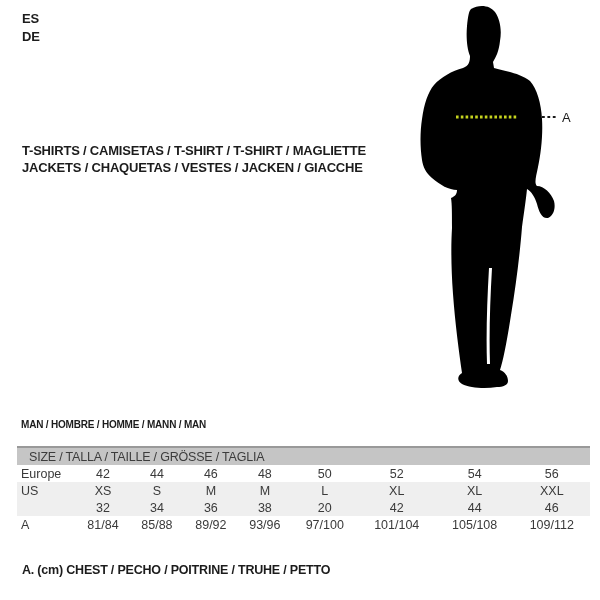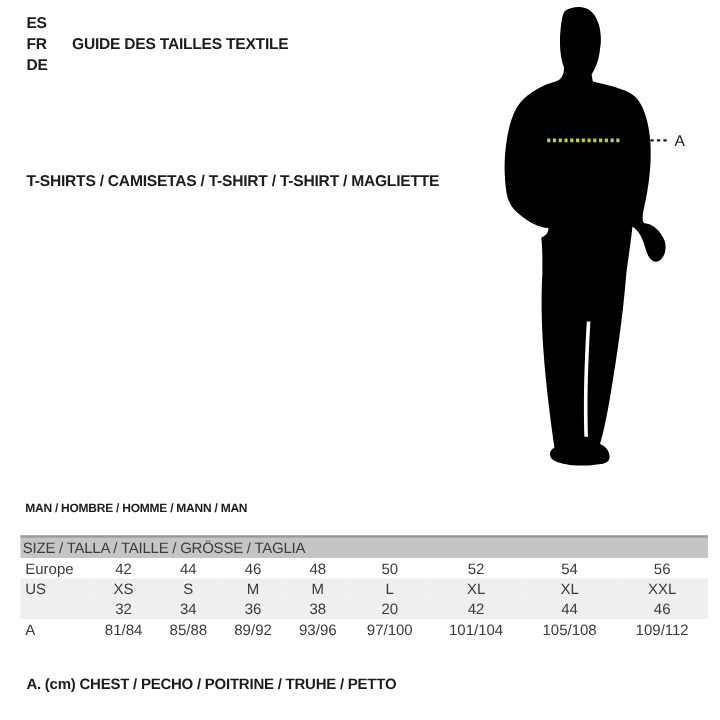--- a/index.html
+++ b/index.html
@@ -20,49 +20,46 @@
   .man-title{position:absolute;left:21px;top:419px;font-size:10px;font-weight:700;letter-spacing:-0.2px;}
   
   .size-table{
     position:absolute;left:17px;top:446px;width:573px;
     border-collapse:collapse;border-top:2px solid var(--line,#999999);
     font-size:12.5px;color:var(--ttext,#3a3a3a);
   }
   .size-table td{height:17px;padding:0;text-align:center;font-weight:400;white-space:nowrap;}
   .size-table td.lbl{text-align:left;padding-left:4px;width:55px;}
   .size-table tr.head td{
-    background:var(--hbg,#c5c5c5);text-align:left;padding-left:2px;
+    background:var(--hbg,#c5c5c5);text-align:left;padding-left:12px;
     color:#3c3c3c;letter-spacing:-0.2px;
   }
   .size-table tr.shade td{background:var(--shade,#efefef);}
   
   .footnote{position:absolute;left:22px;top:547px;font-size:12.5px;font-weight:700;letter-spacing:-0.2px;margin-top:16px;}
 </style>
 </head>
 <body style="--hbg: #c5c5c5; --shade: #efefef; --line: #999999; --ttext: #3a3a3a;">
 
 <div class="langs">
 
   <div class="lang-row">
     <span class="lang-code">ES</span>
   </div>
 
-  <div class="lang-row">
-    <span class="lang-code">FR</span>
-    <span class="lang-label">GUIDE DES TAILLES TEXTILE</span>
-  </div>
 
   <div class="lang-row">
     <span class="lang-code">DE</span>
   </div>
 
 </div>
 
 <div class="cats">
   <div>T-SHIRTS / CAMISETAS / T-SHIRT / T-SHIRT / MAGLIETTE</div>
+  <div>JACKETS / CHAQUETAS / VESTES / JACKEN / GIACCHE</div>
 </div>
 
 <svg class="figure" width="600" height="600" viewBox="0 0 600 600" aria-hidden="true">
   <path fill-rule="evenodd" d="M471,9
            C479,4 490,5 495,12 C500,19 502,30 500,41 C499,51 496,57 493,62 L494,68
            C505,71 520,73 530,81 C537,89 541,103 542,119 C543,135 541,153 538,167
            C536,177 534,183 537,186 C544,186 551,193 554,201 C556,209 553,216 548,218
            C542,219 539,212 537,204 C535,197 531,191 527,189 C526,199 524,213 522,227
            C520,253 516,285 511,315 C507,341 503,361 500,370 C505,372 508,376 508,381
            C508,385 503,387 497,387 C485,389 470,388 462,384 C457,381 457,376 462,373

